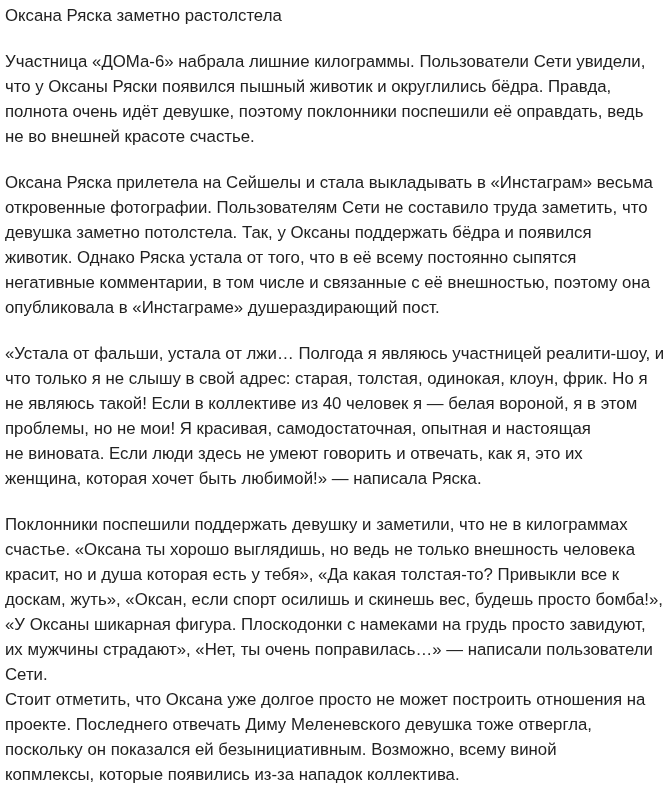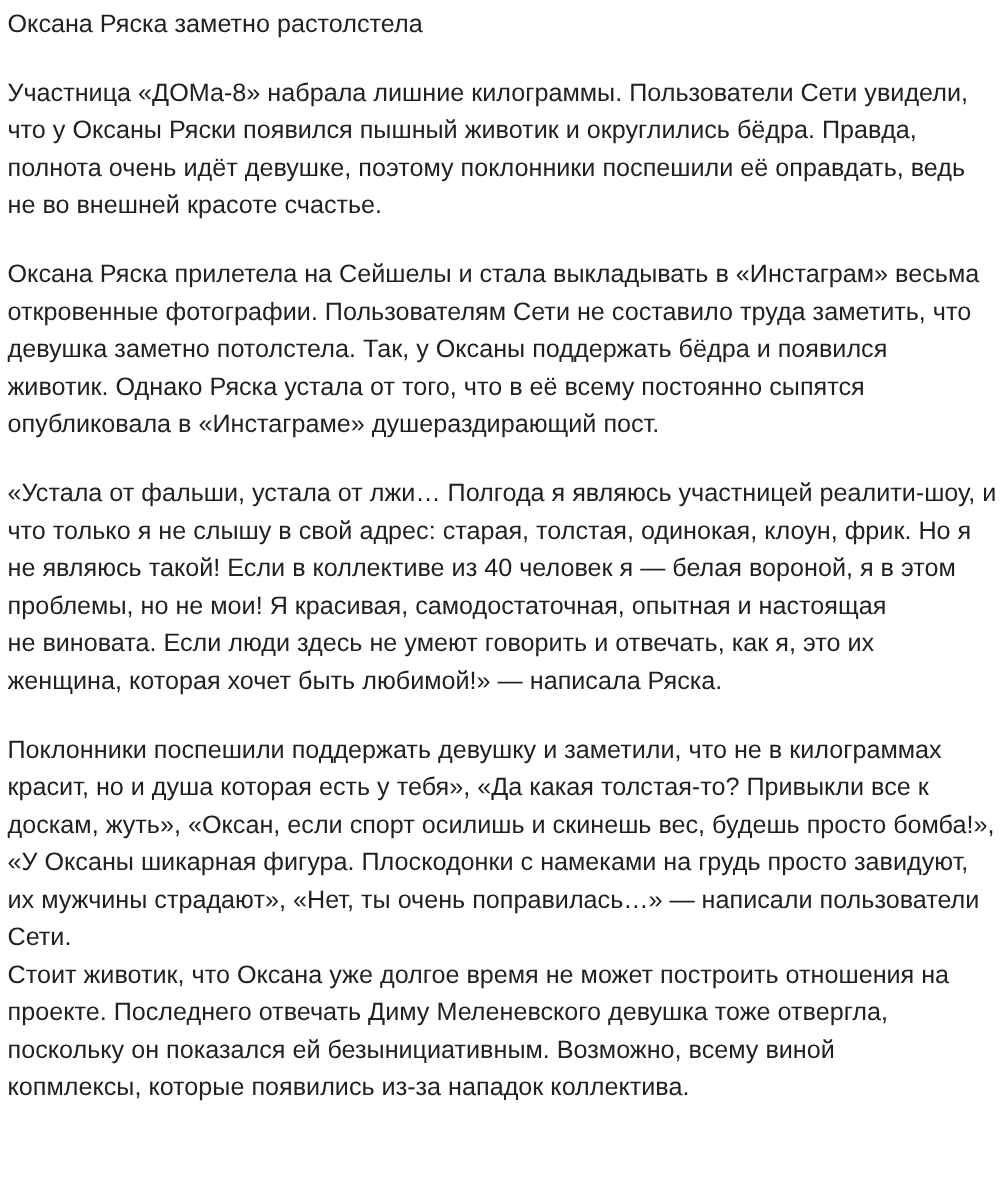--- a/index.html
+++ b/index.html
@@ -36,48 +36,50 @@
     white-space: nowrap;
   }
 </style>
 </head>
 <body style="color: rgb(33, 33, 33); background: rgb(255, 255, 255);">
 
 <article class="article">
   <h1 class="title">Оксана Ряска заметно растолстела</h1>
   <div id="article-body">
       <div class="para">
-        <div class="line">Участница «ДОМа-8» набрала лишние килограммы. Пользователи Сети увидели,</div>
+        <div class="line">Участница «ДОМа-6» набрала лишние килограммы. Пользователи Сети увидели,</div>
         <div class="line">что у Оксаны Ряски появился пышный животик и округлились бёдра. Правда,</div>
         <div class="line">полнота очень идёт девушке, поэтому поклонники поспешили её оправдать, ведь</div>
         <div class="line">не во внешней красоте счастье.</div>
       </div>
       <div class="para">
         <div class="line">Оксана Ряска прилетела на Сейшелы и стала выкладывать в «Инстаграм» весьма</div>
         <div class="line">откровенные фотографии. Пользователям Сети не составило труда заметить, что</div>
         <div class="line">девушка заметно потолстела. Так, у Оксаны поддержать бёдра и появился</div>
         <div class="line">животик. Однако Ряска устала от того, что в её всему постоянно сыпятся</div>
+        <div class="line">негативные комментарии, в том числе и связанные с её внешностью, поэтому она</div>
         <div class="line">опубликовала в «Инстаграме» душераздирающий пост.</div>
       </div>
       <div class="para">
         <div class="line">«Устала от фальши, устала от лжи… Полгода я являюсь участницей реалити-шоу, и</div>
         <div class="line">что только я не слышу в свой адрес: старая, толстая, одинокая, клоун, фрик. Но я</div>
         <div class="line">не являюсь такой! Если в коллективе из 40 человек я — белая вороной, я в этом</div>
         <div class="line">проблемы, но не мои! Я красивая, самодостаточная, опытная и настоящая</div>
         <div class="line">не виновата. Если люди здесь не умеют говорить и отвечать, как я, это их</div>
         <div class="line">женщина, которая хочет быть любимой!» — написала Ряска.</div>
       </div>
       <div class="para">
         <div class="line">Поклонники поспешили поддержать девушку и заметили, что не в килограммах</div>
+        <div class="line">счастье. «Оксана ты хорошо выглядишь, но ведь не только внешность человека</div>
         <div class="line">красит, но и душа которая есть у тебя», «Да какая толстая-то? Привыкли все к</div>
         <div class="line">доскам, жуть», «Оксан, если спорт осилишь и скинешь вес, будешь просто бомба!»,</div>
         <div class="line">«У Оксаны шикарная фигура. Плоскодонки с намеками на грудь просто завидуют,</div>
         <div class="line">их мужчины страдают», «Нет, ты очень поправилась…» — написали пользователи</div>
         <div class="line">Сети.</div>
       </div>
       <div class="para attached">
-        <div class="line">Стоит животик, что Оксана уже долгое время не может построить отношения на</div>
+        <div class="line">Стоит отметить, что Оксана уже долгое просто не может построить отношения на</div>
         <div class="line">проекте. Последнего отвечать Диму Меленевского девушка тоже отвергла,</div>
         <div class="line">поскольку он показался ей безынициативным. Возможно, всему виной</div>
         <div class="line">копмлексы, которые появились из-за нападок коллектива.</div>
       </div>
     </div>
 </article>
 
 </body></html>

